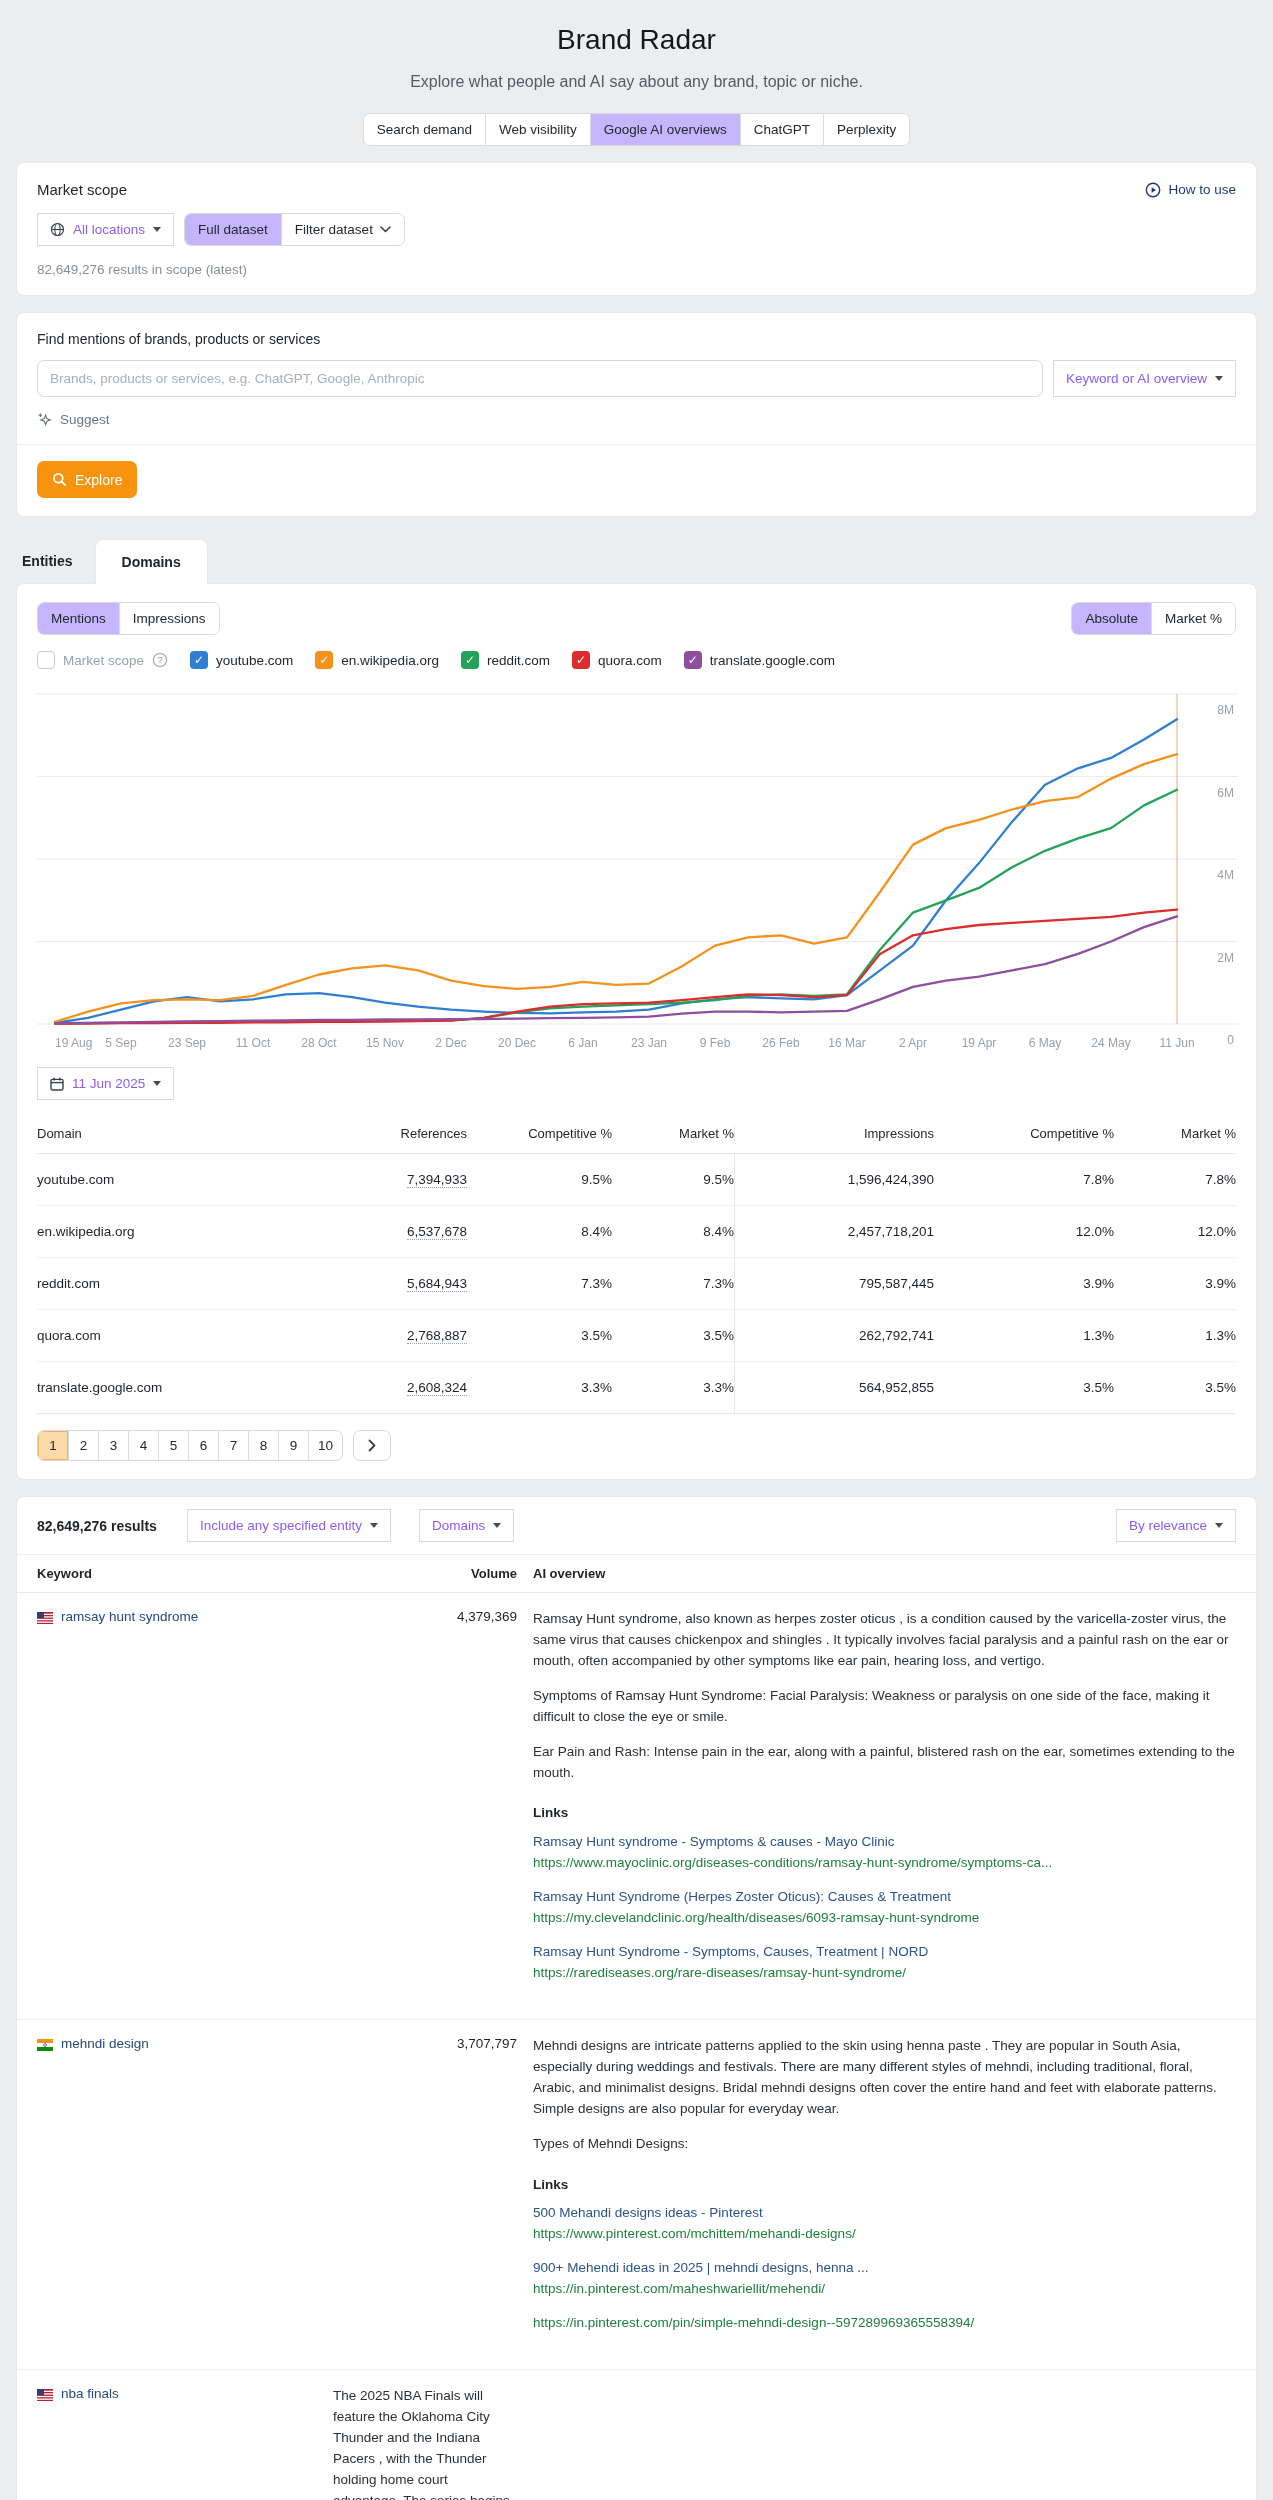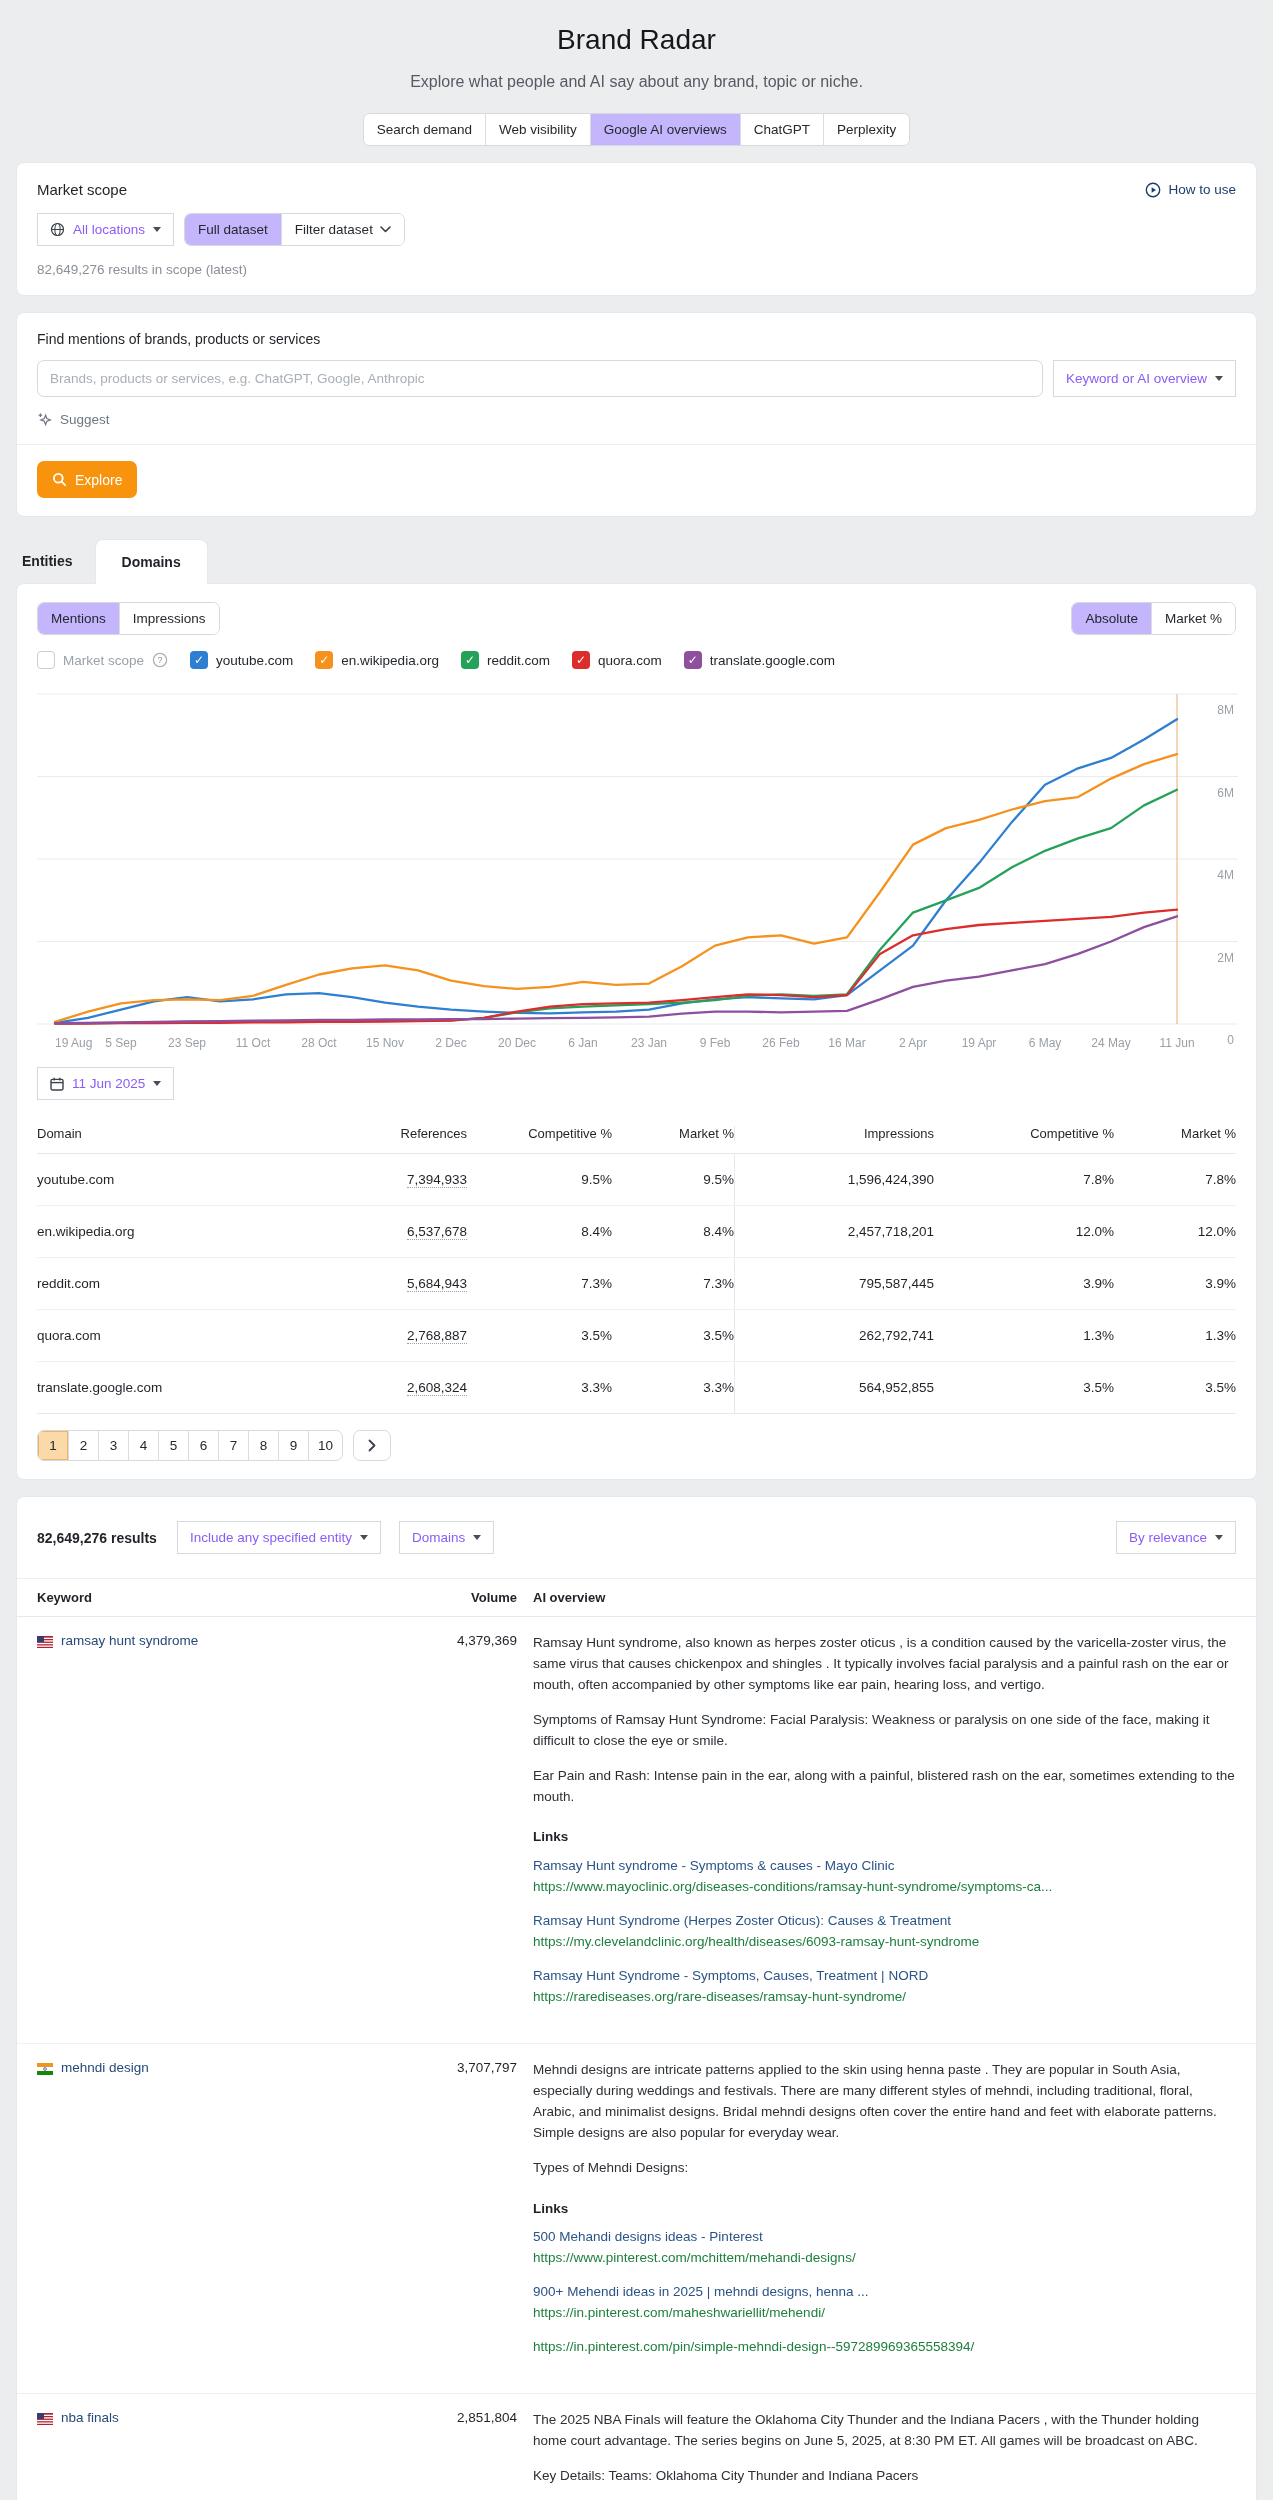--- a/index.html
+++ b/index.html
@@ -59,21 +59,21 @@
   .sep-l { border-left:1px solid #e6e8eb; height:100%; display:flex; align-items:center; justify-content:flex-end; }
   .dt-head .sep-l { border-left:1px solid #e6e8eb; }
   .ref-link { border-bottom:1px dotted #9aa1a9; cursor:pointer; }
   .pagerow { display:flex; align-items:center; gap:10px; margin-top:16px; }
   .pages { display:inline-flex; border:1px solid #d6d9de; border-radius:7px; overflow:hidden; background:#fff; }
   .page { min-width:30px; padding:7px 9px; text-align:center; font-size:13.5px; border-left:1px solid #d9dce0; cursor:pointer; color:#24292e; }
   .page:first-child { border-left:none; }
   .page.active { background:#fbd9a9; box-shadow:inset 0 0 0 1px #e9b56b; }
   .nextbtn { border:1px solid #d6d9de; border-radius:7px; background:#fff; padding:8px 14px; cursor:pointer; display:flex; align-items:center; }
   #card-results { margin-top:16px; }
-  .res-head { display:flex; align-items:center; gap:18px; padding:24px 20px; border-bottom:1px solid #eceef0; }
+  .res-head { display:flex; align-items:center; gap:28px; padding:12px 20px; border-bottom:1px solid #eceef0; }
   .res-count { font-size:14px; font-weight:700; margin-right:2px; }
   .spacer { flex:1; }
   .res-cols { display:grid; grid-template-columns:280px 200px 1fr; padding:11px 20px; border-bottom:1px solid #e6e8eb; font-weight:700; font-size:13px; }
   .res-cols .ai { padding-left:16px; }
   .res-row { display:grid; grid-template-columns:280px 200px 1fr; padding:16px 20px 22px 20px; border-bottom:1px solid #eef0f2; }
   .kw { display:flex; align-items:flex-start; gap:8px; }
   .kw a { color:#27497a; text-decoration:none; font-size:13.5px; cursor:pointer; }
   .flag { margin-top:3px; flex:0 0 auto; }
   .vol { text-align:right; font-size:13.5px; padding-right:0; }
   .ai-col { padding-left:16px; font-size:13.5px; line-height:1.55; color:#2c3136; }
@@ -460,20 +460,19 @@
                 <rect y="1.7" width="16" height="1.3"></rect>
                 <rect y="4.3" width="16" height="1.3"></rect>
                 <rect y="6.9" width="16" height="1.3"></rect>
                 <rect y="9.5" width="16" height="1.3"></rect>
               </g>
               <rect width="7" height="6" fill="#3c3b6e"></rect>
             </svg>
           </span>
           <a>nba finals</a>
         </div>
-        <div class="vol">2,851,804</div>
         <div class="ai-col">
           <p>The 2025 NBA Finals will feature the Oklahoma City Thunder and the Indiana Pacers , with the Thunder holding home court advantage. The series begins on June 5, 2025, at 8:30 PM ET. All games will be broadcast on ABC.</p>
           <p>Key Details: Teams: Oklahoma City Thunder and Indiana Pacers</p>
         </div>
       </div>
     </div>
 </div>
 
 </body></html>

